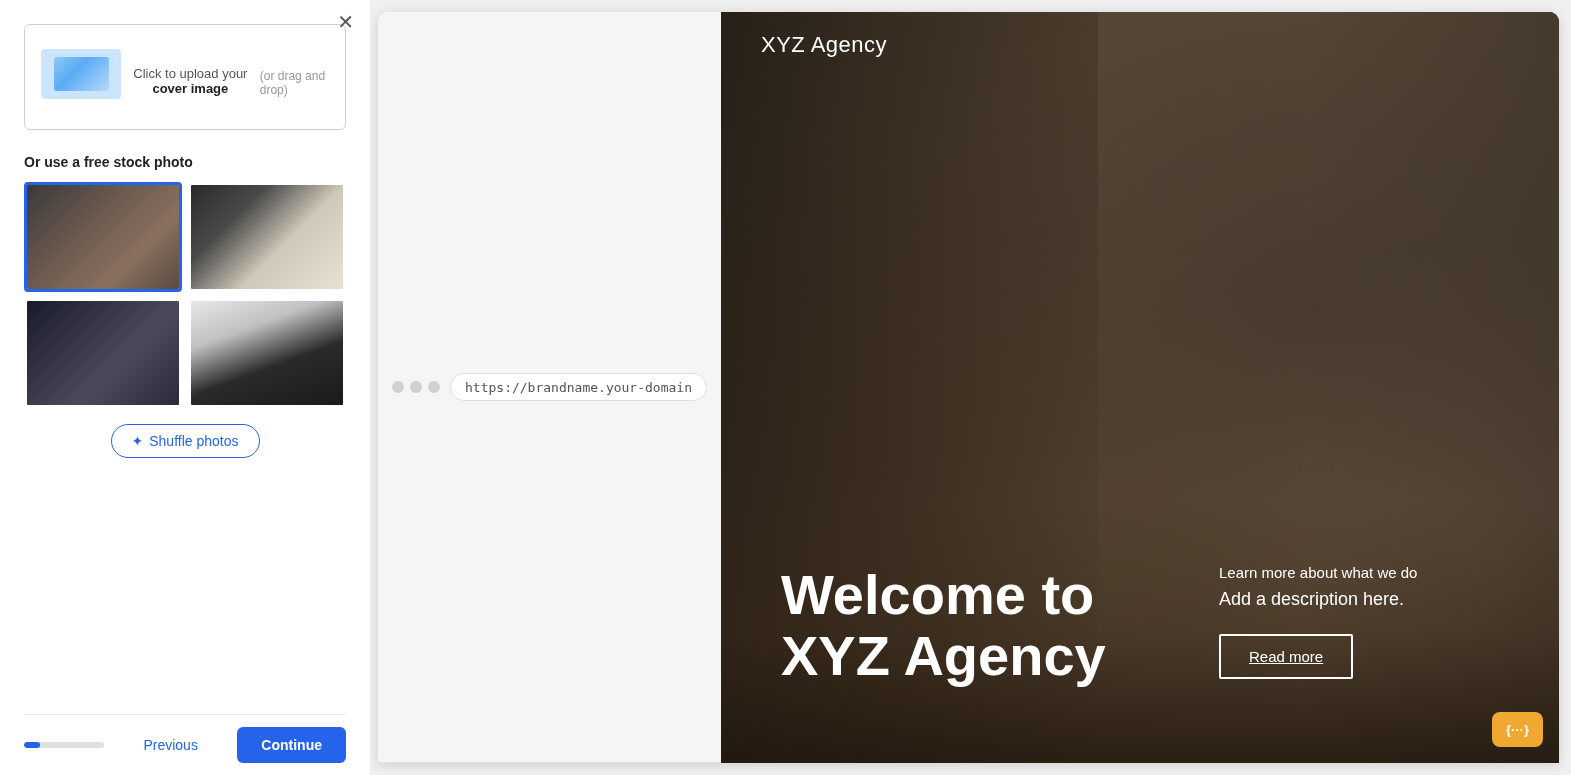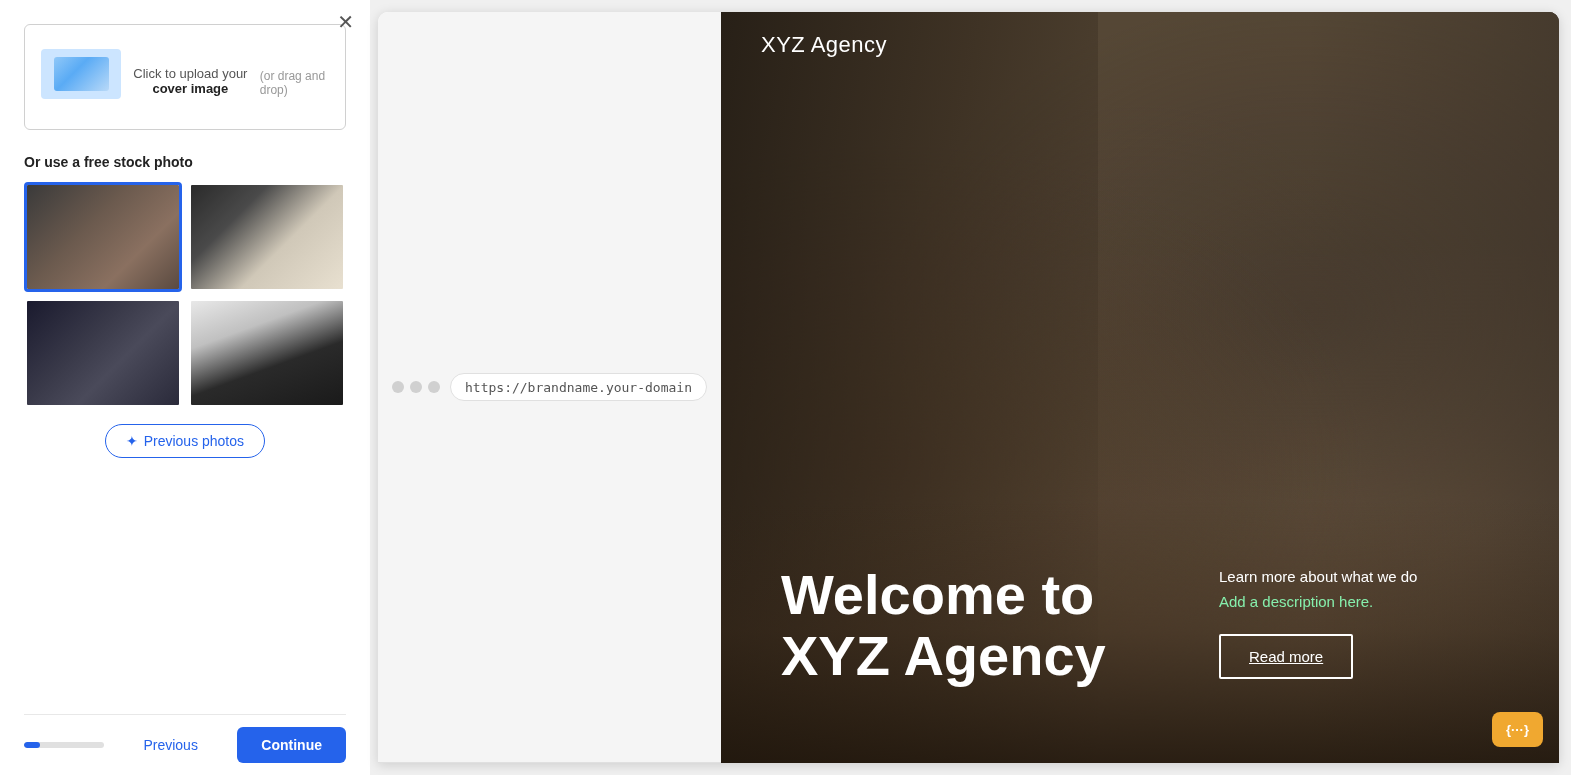--- a/index.html
+++ b/index.html
@@ -391,22 +391,22 @@
       padding-bottom: 8px;
     }
 
     .hero-desc-1 {
       font-size: 15px;
       color: #fff;
       margin-bottom: 8px;
     }
 
     .hero-desc-2 {
-      font-size: 15px;
-      color: #86efac;
+      font-size: 18px;
+      color: #ffffff;
       margin-bottom: 24px;
     }
 
     .read-more-btn {
       border: 2px solid #fff;
       background: transparent;
       color: #fff;
       padding: 12px 28px;
       font-size: 15px;
       cursor: pointer;
@@ -492,21 +492,21 @@
     <div class="photo-thumb">
       <div class="photo-thumb-inner photo-3"></div>
     </div>
     <div class="photo-thumb">
       <div class="photo-thumb-inner photo-4"></div>
     </div>
   </div>
 
   <button class="shuffle-btn">
     <span class="shuffle-icon">✦</span>
-    <span>Previous photos</span>
+    <span>Shuffle photos</span>
   </button>
 
   <div class="panel-footer">
     <div class="progress-bar-container">
       <div class="progress-bar-fill"></div>
     </div>
     <button class="prev-btn">Previous</button>
     <button class="continue-btn">Continue</button>
   </div>
 </div>

